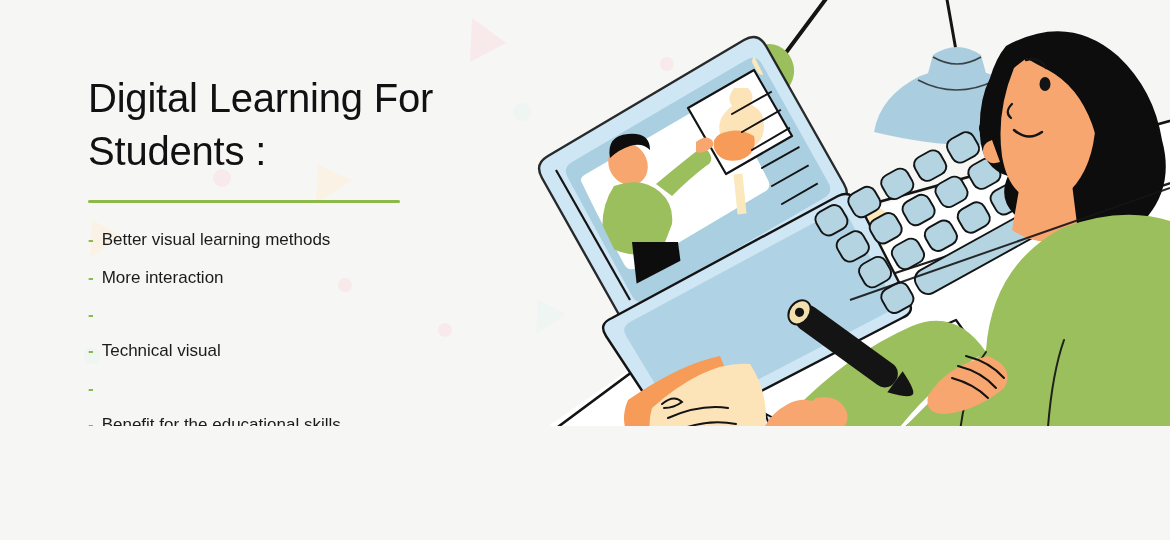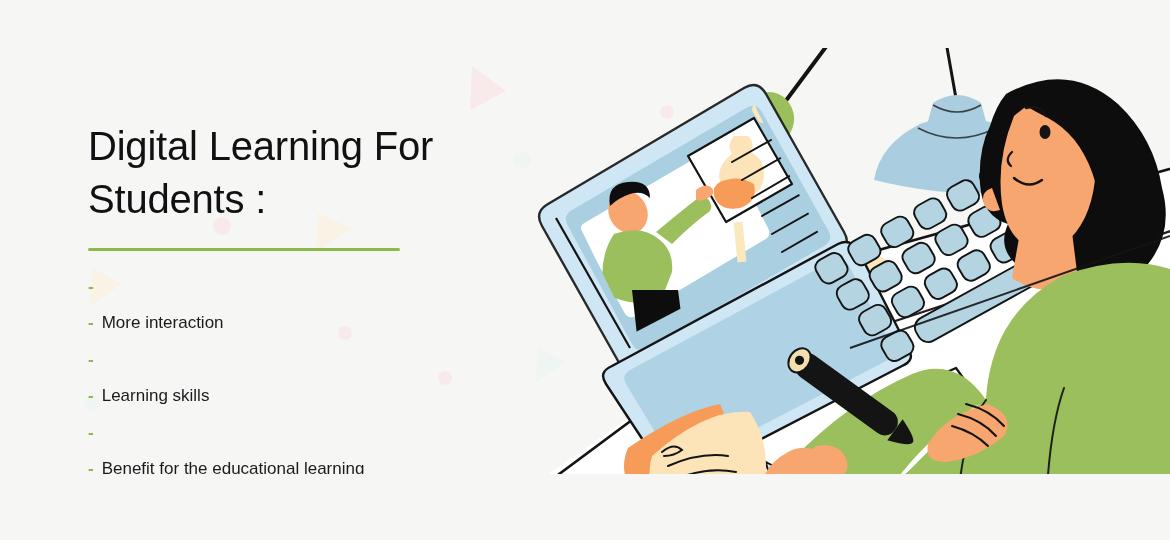--- a/index.html
+++ b/index.html
@@ -13,21 +13,20 @@
     overflow: hidden;
     background: #f6f6f4;
     font-family: "Liberation Sans", sans-serif;
   }
   #stage {
     position: relative;
     width: 1170px;
     height: 426px;
     background: #f6f6f4;
     overflow: hidden;
-    margin-top: 48px;
   }
   #bg-decor {
     position: absolute;
     left: 0; top: 0;
     width: 1170px; height: 540px;
     pointer-events: none;
   }
   #illustration {
     position: absolute;
     left: 520px;
@@ -111,38 +110,39 @@
     </g>
   </svg>
 
   <div id="text-panel">
     <h1 id="page-title">Digital Learning For
 Students :</h1>
     <div id="title-divider"></div>
     <ul id="benefits-list">
       <li>
         <span class="bullet-dash">-</span>
+        <span>Better visual learning methods</span>
       </li>
       <li>
         <span class="bullet-dash">-</span>
         <span>More interaction</span>
       </li>
       <li>
         <span class="bullet-dash">-</span>
       </li>
       <li>
         <span class="bullet-dash">-</span>
-        <span>Learning skills</span>
-      </li>
-      <li>
-        <span class="bullet-dash">-</span>
-      </li>
-      <li>
-        <span class="bullet-dash">-</span>
-        <span>Benefit for the educational learning</span>
+        <span>Technical visual</span>
+      </li>
+      <li>
+        <span class="bullet-dash">-</span>
+      </li>
+      <li>
+        <span class="bullet-dash">-</span>
+        <span>Benefit for the educational skills</span>
       </li>
     </ul>
   </div>
 
   <svg id="illustration" viewBox="0 0 650 540">
     <defs>
       <clipPath id="clip-screen">
         <path d="M46 150 L232 52 L300 188 L112 286 Z"></path>
       </clipPath>
       <clipPath id="clip-canvas">

